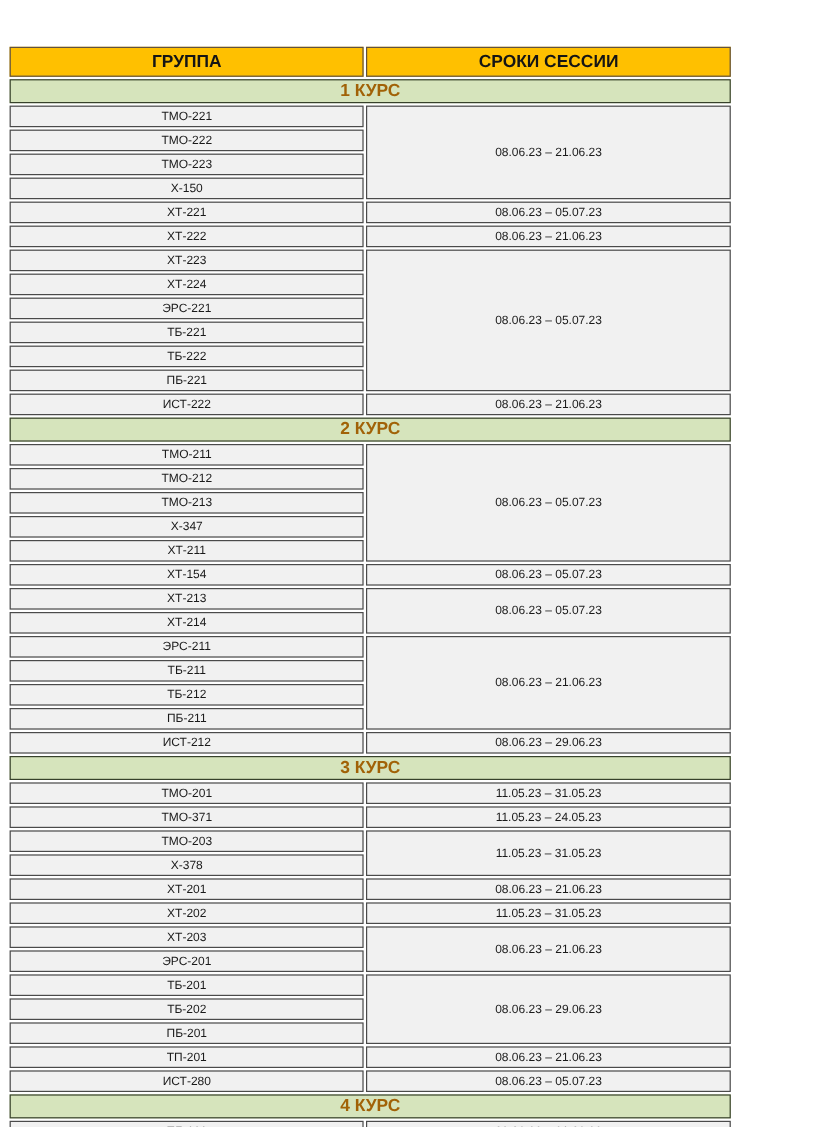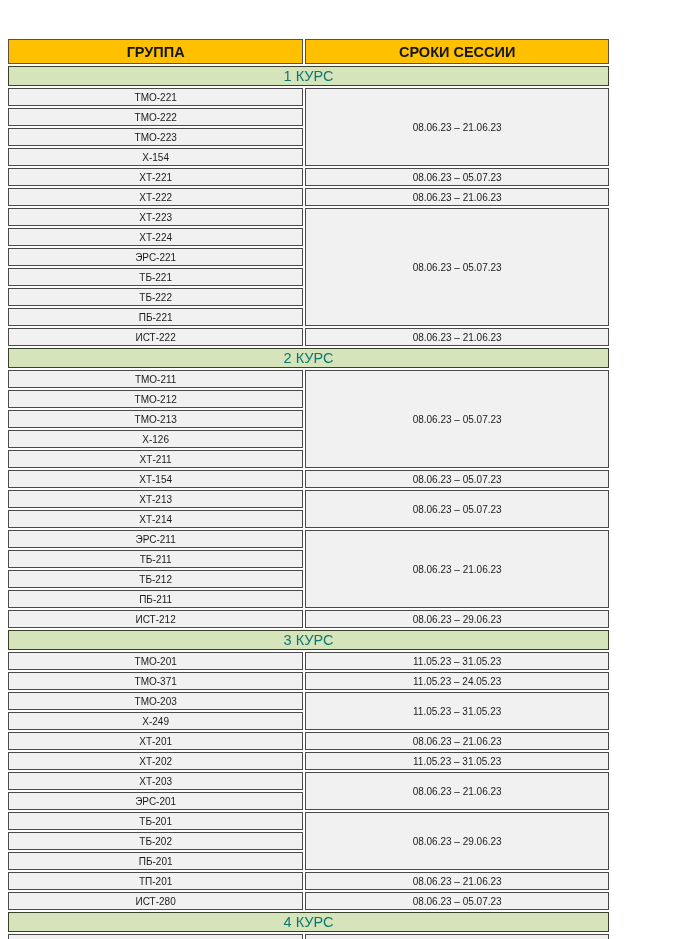--- a/index.html
+++ b/index.html
@@ -37,24 +37,24 @@
     background: #FFC000;
     border-color: #5f5142;
     font-weight: bold;
     font-size: 14.5px;
     height: 23px;
     color: #151515;
   }
   td.course {
     background: #D6E4BC;
     border-color: #37412a;
-    font-weight: normal;
+    font-weight: bold;
     font-size: 14.5px;
     height: 18px;
-    color: #0f766e;
+    color: #a16207;
   }
   td.group, td.dates {
     background: #F1F1F1;
     font-size: 10px;
     height: 16px;
     font-weight: 400;
   }
 </style>
 </head>
 <body>
@@ -80,21 +80,21 @@
         <td class="group">ТМО-221</td>
         <td class="dates" rowspan="4">08.06.23 – 21.06.23</td>
       </tr>
       <tr>
           <td class="group">ТМО-222</td>
         </tr>
       <tr>
           <td class="group">ТМО-223</td>
         </tr>
       <tr>
-          <td class="group">Х-154</td>
+          <td class="group">Х-150</td>
         </tr>
       <tr>
         <td class="group">ХТ-221</td>
         <td class="dates">08.06.23 – 05.07.23</td>
       </tr>
       <tr>
         <td class="group">ХТ-222</td>
         <td class="dates">08.06.23 – 21.06.23</td>
       </tr>
       <tr>
@@ -128,21 +128,21 @@
         <td class="group">ТМО-211</td>
         <td class="dates" rowspan="5">08.06.23 – 05.07.23</td>
       </tr>
       <tr>
           <td class="group">ТМО-212</td>
         </tr>
       <tr>
           <td class="group">ТМО-213</td>
         </tr>
       <tr>
-          <td class="group">Х-126</td>
+          <td class="group">Х-347</td>
         </tr>
       <tr>
           <td class="group">ХТ-211</td>
         </tr>
       <tr>
         <td class="group">ХТ-154</td>
         <td class="dates">08.06.23 – 05.07.23</td>
       </tr>
       <tr>
         <td class="group">ХТ-213</td>
@@ -178,21 +178,21 @@
       </tr>
       <tr>
         <td class="group">ТМО-371</td>
         <td class="dates">11.05.23 – 24.05.23</td>
       </tr>
       <tr>
         <td class="group">ТМО-203</td>
         <td class="dates" rowspan="2">11.05.23 – 31.05.23</td>
       </tr>
       <tr>
-          <td class="group">Х-249</td>
+          <td class="group">Х-378</td>
         </tr>
       <tr>
         <td class="group">ХТ-201</td>
         <td class="dates">08.06.23 – 21.06.23</td>
       </tr>
       <tr>
         <td class="group">ХТ-202</td>
         <td class="dates">11.05.23 – 31.05.23</td>
       </tr>
       <tr>

